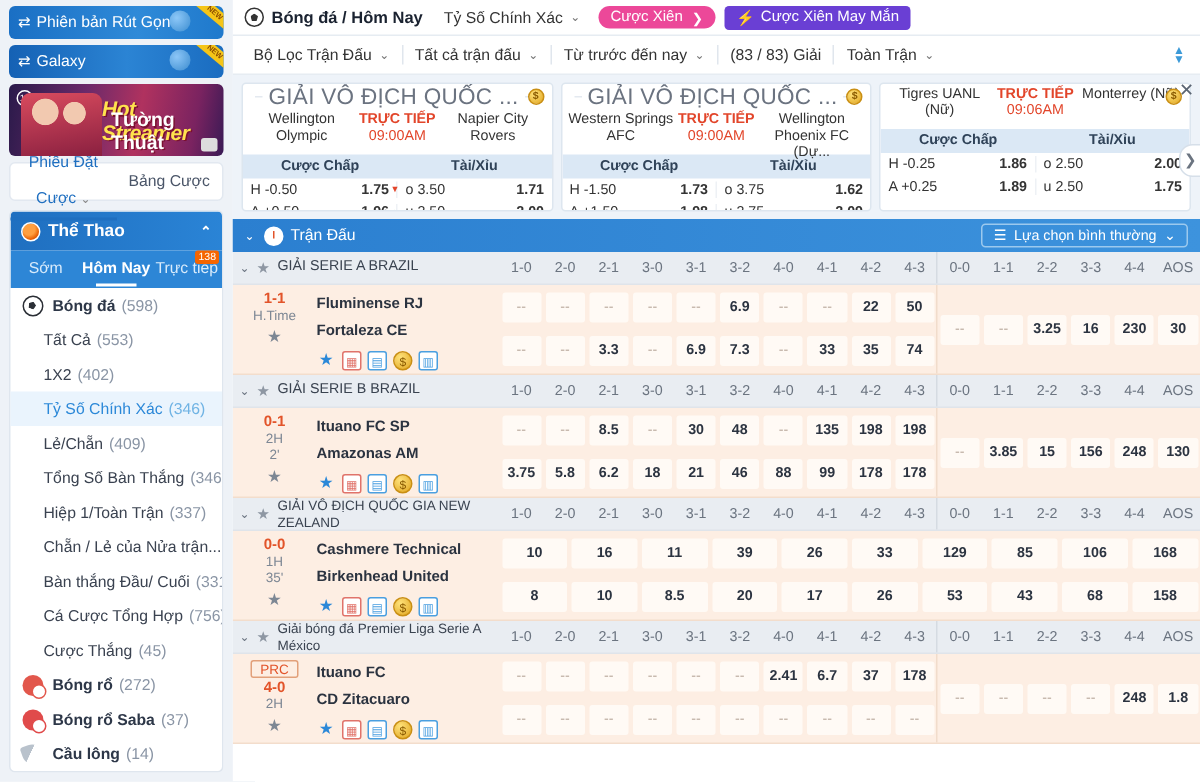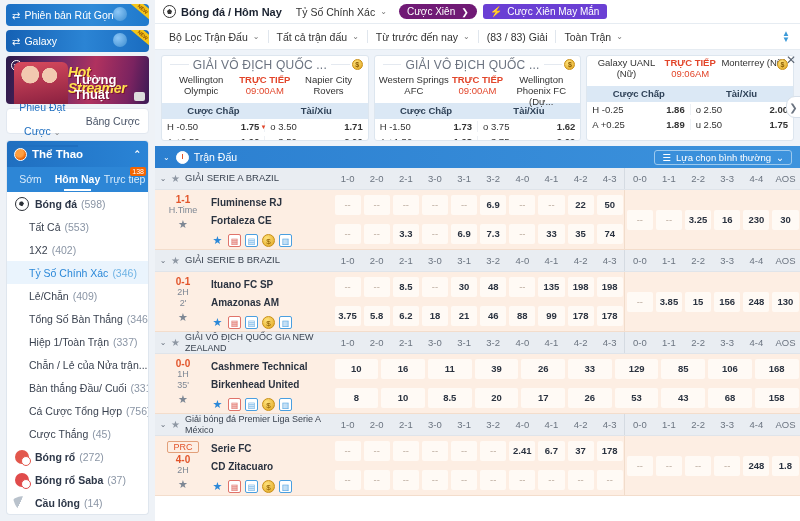--- a/index.html
+++ b/index.html
@@ -101,40 +101,40 @@
   .topbar { height: 24px; background: #fff; display: flex; align-items: center; padding: 0 8px;
     border-bottom: 1px solid #e6ecf2; }
   .topbar .bi { width: 13px; height: 13px; border-radius: 50%; border: 1.3px solid #333;
     margin-right: 5px; position: relative; }
   .topbar .bi:after { content:''; position:absolute; left:3px; top:3px; width:5px; height:5px;
     background:#333; clip-path: polygon(50% 0,100% 38%,81% 100%,19% 100%,0 38%); }
   .topbar .crumb { font-weight: bold; font-size: 11px; color: #1a2230; margin-right: 8px; }
   .drop { display: inline-flex; align-items: center; font-size: 10.5px; color: #333;
     padding: 2px 6px; cursor: pointer; }
   .drop .cv { margin-left: 5px; font-size: 8px; color: #777; }
-  .chip-blue { background: #701a75; color: #fff; border-radius: 10px; padding: 2px 8px; font-size: 10px;
+  .chip-blue { background: #ec4899; color: #fff; border-radius: 10px; padding: 2px 8px; font-size: 10px;
     display: inline-flex; align-items: center; margin-left: 6px; }
   .chip-blue .arw { margin-left: 6px; font-size: 9px; }
   .chip-purple { background: #6a3fd4; color: #fff; border-radius: 3px; padding: 2px 8px; font-size: 10px;
     display: inline-flex; align-items: center; margin-left: 6px; }
   .chip-purple .z { margin-right: 4px; color: #8ee0ff; }
 
   .filterbar { height: 26px; background: #fff; display: flex; align-items: center; padding: 0 8px;
     border-bottom: 1px solid #e6ecf2; gap: 2px; text-align: center; }
   .filterbar .fsep { width: 1px; height: 13px; background: #e0e6ed; }
   .sortico { margin-left: auto; display: flex; flex-direction: column; align-items: center;
     line-height: 6px; color: #3c9ad8; font-size: 8px; padding-right: 2px; }
 
   
   .cards { display: flex; gap: 5px; padding: 5px 6px; background: #eef3f9; position: relative;
     height: 96px; }
   .card { flex: 1 1 0; background: #fff; border: 1px solid #dde6ef; border-radius: 3px;
     overflow: hidden; position: relative; min-width: 0; }
-  .card .ctitle { display: flex; align-items: center; justify-content: flex-end; height: 17px;
-    font-size: 12px; color: #6b7380; letter-spacing: .2px; padding: 0 14px 0 4px; white-space: nowrap; overflow: hidden; }
+  .card .ctitle { display: flex; align-items: center; justify-content: flex-start; height: 17px;
+    font-size: 15px; color: #6b7380; letter-spacing: .2px; padding: 0 14px 0 4px; white-space: nowrap; overflow: hidden; }
   .card .ctitle .ln { flex: 1; height: 1px; background: #e4e9f0; margin: 0 4px; min-width: 5px; }
   .card .coin { position: absolute; right: 5px; top: 3px; width: 11px; height: 11px; border-radius: 50%;
     background: radial-gradient(circle at 35% 30%,#ffe27a,#e0a520); border: 1px solid #c98f14;
     font-size: 7px; color: #8a5a00; text-align: center; line-height: 10px; font-weight: bold; }
   .card .teams { display: flex; align-items: flex-start; padding: 1px 4px 3px 4px; height: 30px; }
   .card .tm { flex: 1 1 0; text-align: center; font-size: 9.5px; color: #333; line-height: 11px;
     min-width: 0; overflow: hidden; }
   .card .live { flex: 0 0 auto; text-align: center; padding: 0 3px; }
   .card .live .lv { color: #e2452a; font-size: 9.5px; font-weight: bold; line-height: 11px; }
   .card .live .tmx { color: #e2452a; font-size: 9.5px; line-height: 11px; }
@@ -453,21 +453,21 @@
             </span>
             <span class="ocell">
               <span>u 3.75</span>
               <span class="ov">2.09</span>
             </span>
           </div>
         </div>
         <div class="card">
           <div class="coin">$</div>
           <div class="teams">
-            <div class="tm">Galaxy UANL (Nữ)</div>
+            <div class="tm">Tigres UANL (Nữ)</div>
             <div class="live">
               <div class="lv">TRỰC TIẾP</div>
               <div class="tmx">09:06AM</div>
             </div>
             <div class="tm">Monterrey (Nữ)</div>
           </div>
           <div class="mkthead">
             <div>Cược Chấp</div>
             <div>Tài/Xỉu</div>
           </div>
@@ -779,21 +779,21 @@
               <div class="ch">3-3</div>
               <div class="ch">4-4</div>
               <div class="ch">AOS</div>
             </div>
           </div>
         </div>
         <div class="matchRow">
           <div class="leftinfo">
             <div class="scorecol"><span class="prc">PRC</span><div class="sc">4-0</div><div class="half">2H</div><span class="fstar">★</span></div>
             <div class="teamcol">
-              <div class="tn">Serie FC</div>
+              <div class="tn">Ituano FC</div>
               <div class="tn">CD Zitacuaro</div>
               <div class="icons">
                 <span class="i-star">★</span>
                 <span class="i-grid">▦</span>
                 <span class="i-list">▤</span>
                 <span class="i-coin">$</span>
                 <span class="i-chart">▥</span>
               </div>
             </div>
           </div>

